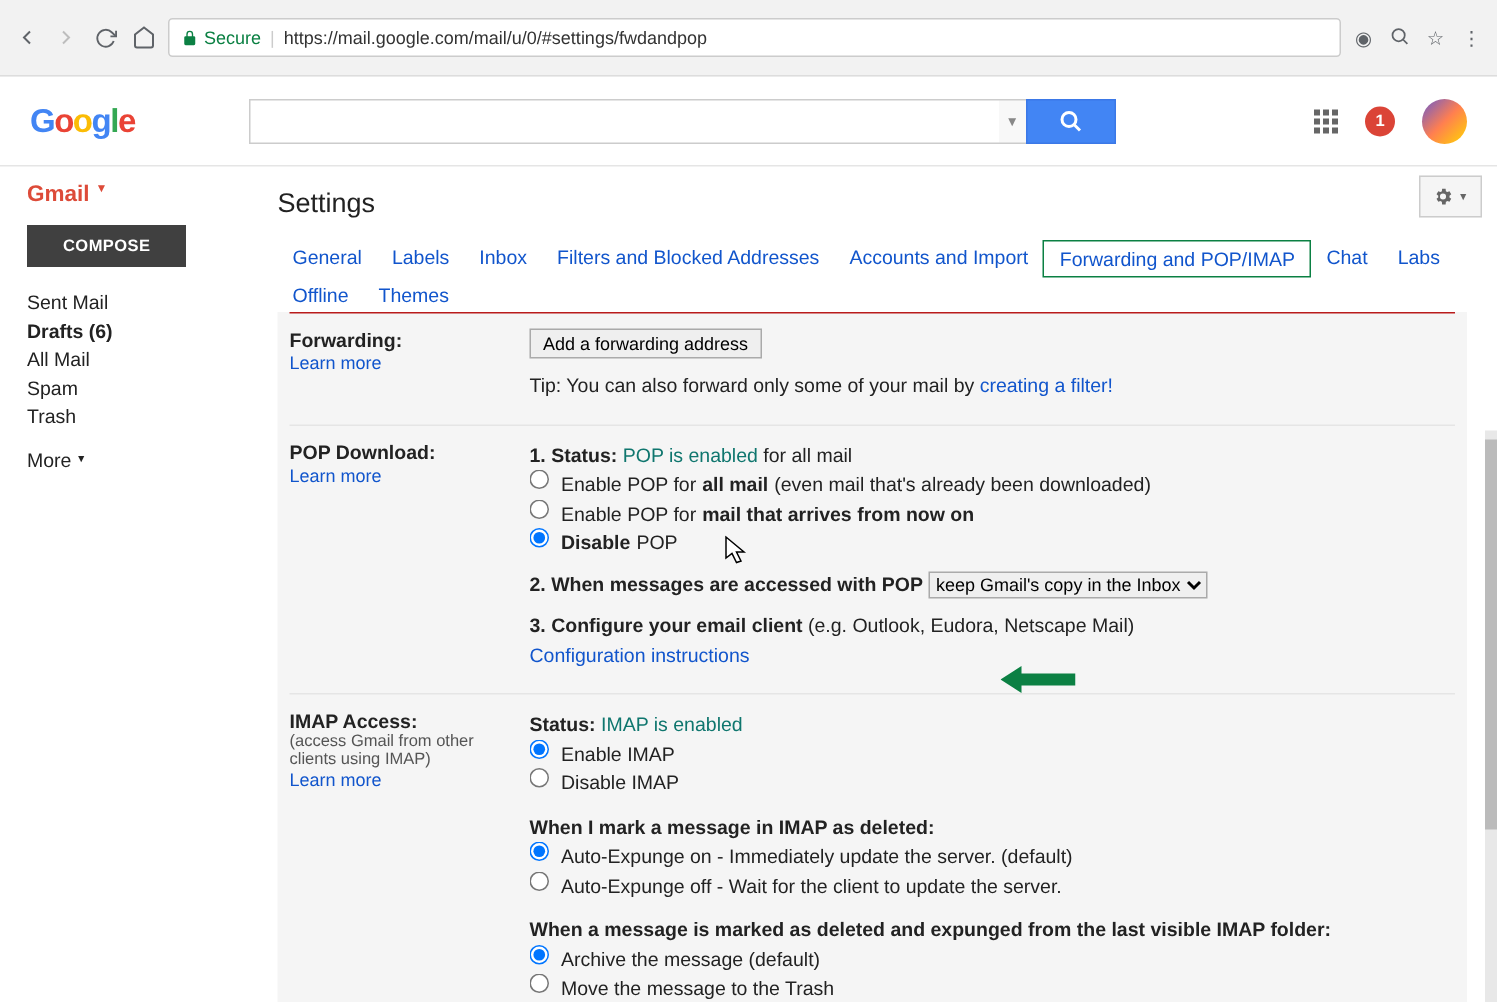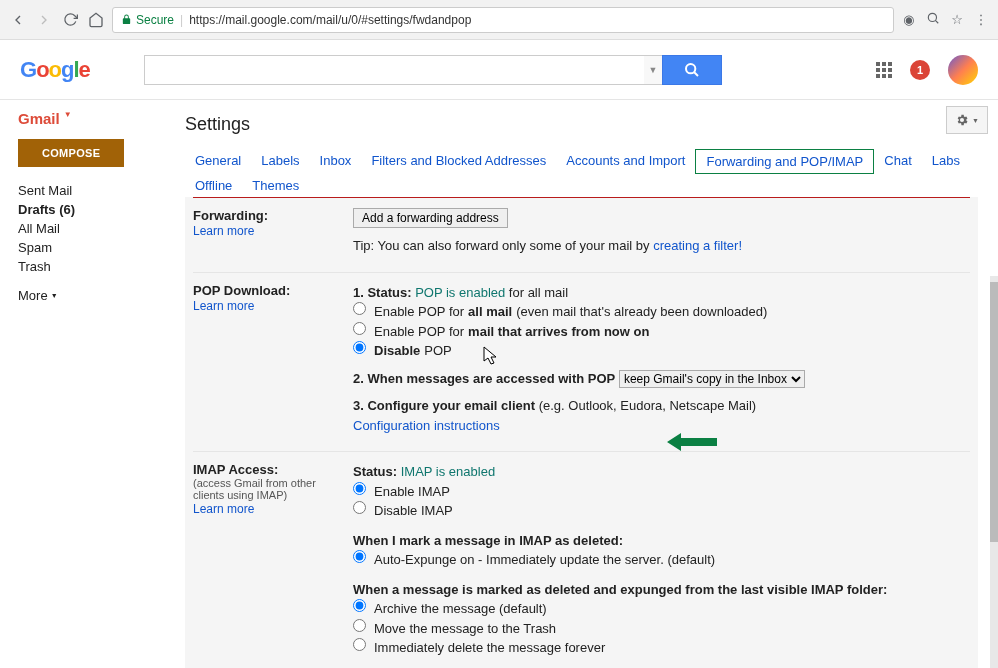--- a/index.html
+++ b/index.html
@@ -1,43 +1,43 @@
 <!DOCTYPE html>
 <html><head>
 <meta charset="utf-8">
 <style>
   * { box-sizing: border-box; }
   body { margin:0; font-family: Arial, sans-serif; font-size:13px; color:#222; background:#fff; width:998px; }
   
-  .chrome { height:40px; background:#f2f2f2; border-bottom:1px solid #ddd; display:flex; align-items:center; padding:0 8px; gap:6px; }
+  .chrome { height:51px; background:#f2f2f2; border-bottom:1px solid #ddd; display:flex; align-items:center; padding:0 8px; gap:6px; }
   .chrome .nav-icon { color:#5f6368; display:flex; align-items:center; justify-content:center; width:20px; height:20px; cursor:pointer; }
   .chrome .nav-icon.disabled { color:#bdbdbd; }
   .url-bar { flex:1; height:26px; border:1px solid #ccc; border-radius:3px; background:#fff; display:flex; align-items:center; padding:0 8px; gap:6px; font-size:12px; color:#333; }
   .url-bar .lock { color:#0b8043; font-size:12px; display:flex; align-items:center; gap:4px; }
   .url-bar .sep { color:#ccc; }
   .chrome .rt-icon { color:#5f6368; width:18px; text-align:center; }
   
-  .gbar { height:60px; display:flex; align-items:center; padding:0 20px; border-bottom:1px solid #e5e5e5; gap:14px; }
+  .gbar { height:60px; display:flex; align-items:center; padding:0 20px; border-bottom:1px solid #e5e5e5; gap:36px; }
   .logo { font-size:22px; font-weight:bold; letter-spacing:-1px; }
   .logo .b { color:#4285F4; } .logo .r { color:#EA4335; } .logo .y { color:#FBBC05; } .logo .g { color:#34A853; }
   .searchbox { display:flex; align-items:center; margin-left:40px; }
   .searchbox input { width:500px; height:30px; border:1px solid #ccc; border-right:none; padding:0 8px; font-size:13px; }
   .searchbox .dd { width:18px; height:30px; border:1px solid #ccc; border-left:none; border-right:none; background:#f8f8f8; display:flex; align-items:center; justify-content:center; color:#888; font-size:9px; }
   .searchbox button { width:60px; height:30px; background:#4285F4; border:1px solid #3b78e7; color:#fff; display:flex; align-items:center; justify-content:center; cursor:pointer; }
   .gbar .right { margin-left:auto; display:flex; align-items:center; gap:18px; }
   .apps-grid { display:grid; grid-template-columns:repeat(3,4px); grid-template-rows:repeat(3,4px); gap:2px; }
   .apps-grid span { background:#666; width:4px; height:4px; }
   .bell { width:20px; height:20px; border-radius:50%; background:#db4437; color:#fff; font-size:11px; display:flex; align-items:center; justify-content:center; font-weight:bold; }
   .avatar { width:30px; height:30px; border-radius:50%; background:linear-gradient(135deg,#6a5acd,#ff7f50,#ffd700); }
   
   .content { display:flex; position:relative; }
   .sidebar { width:165px; padding:10px 0 10px 18px; }
   .gmail-dd { color:#dd4b39; font-weight:bold; font-size:15px; display:flex; align-items:flex-start; gap:4px; margin-bottom:12px; }
   .tri { font-size:8px; }
-  .compose { background:#a16207; color:#fff; border:none; padding:8px 24px; font-weight:bold; font-size:11px; letter-spacing:0.3px; cursor:pointer; margin-bottom:14px; }
+  .compose { background:#404040; color:#fff; border:none; padding:8px 24px; font-weight:bold; font-size:11px; letter-spacing:0.3px; cursor:pointer; margin-bottom:14px; }
   .sidebar ul { list-style:none; margin:0; padding:0; }
   .sidebar li { padding:2px 0; font-size:13px; color:#222; cursor:pointer; }
   .sidebar li.bold { font-weight:bold; }
   .sidebar .more { margin-top:12px; color:#222; display:flex; align-items:center; gap:3px; }
   .main { flex:1; padding:10px 20px 20px 20px; position:relative; }
   .main h2 { font-size:18px; font-weight:normal; margin:4px 0 14px 0; }
   .gear-wrap { position:absolute; top:6px; right:10px; }
   .gear-btn { border:1px solid #ccc; background:#f5f5f5; height:28px; padding:0 8px; display:flex; align-items:center; gap:3px; cursor:pointer; color:#666;}
   .tabs { display:flex; flex-wrap:wrap; gap:0; margin-bottom:0; }
   .tabs a { color:#1155CC; text-decoration:none; padding:4px 10px; font-size:13px; }
@@ -238,20 +238,24 @@
         <div class="radio-row">
               <input type="radio" name="imap" style="">
               <span>Disable IMAP</span>
             </div>
         <div style="height:10px"></div>
         <div class="bold">When I mark a message in IMAP as deleted:</div>
         <div class="radio-row">
               <input type="radio" name="del" checked="" style="">
               <span>Auto-Expunge on - Immediately update the server. (default)</span>
             </div>
+        <div class="radio-row">
+              <input type="radio" name="del" style="">
+              <span>Auto-Expunge off - Wait for the client to update the server.</span>
+            </div>
         <div style="height:10px"></div>
         <div class="bold">When a message is marked as deleted and expunged from the last visible IMAP folder:</div>
         <div class="radio-row">
               <input type="radio" name="exp" checked="" style="">
               <span>Archive the message (default)</span>
             </div>
         <div class="radio-row">
               <input type="radio" name="exp" style="">
               <span>Move the message to the Trash</span>
             </div>

